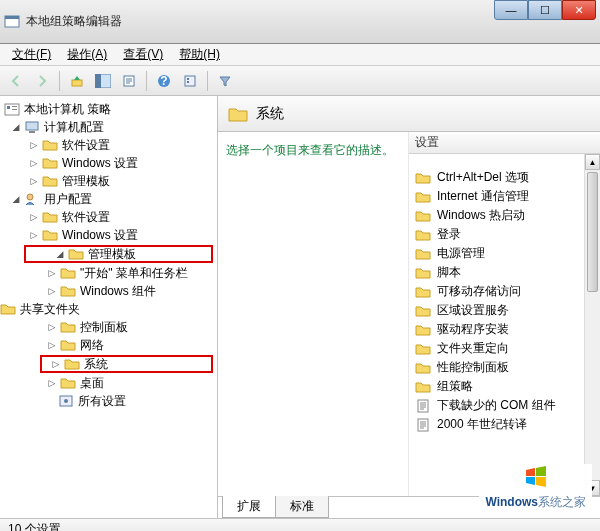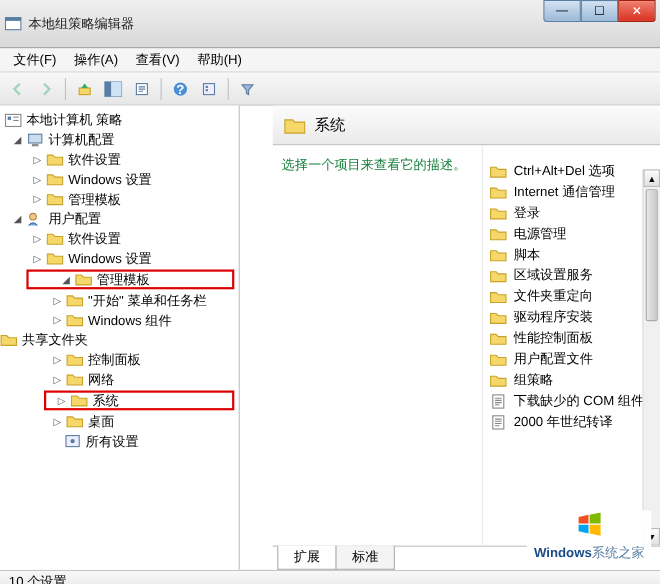--- a/index.html
+++ b/index.html
@@ -7,29 +7,29 @@
 
 .titlebar { height: 44px; background: linear-gradient(to bottom, #f0f0f0, #d8d8d8); border-bottom: 1px solid #888; display: flex; align-items: center; padding: 0 4px; }
 .titlebar .app-icon { width: 16px; height: 16px; margin-right: 6px; }
 .titlebar .title { flex: 1; color: #222; }
 .win-controls { display: flex; height: 20px; position: absolute; right: 4px; top: 0; }
 .wc { width: 34px; height: 20px; display: flex; align-items: center; justify-content: center; border: 1px solid #5a7ea3; font-size: 11px; }
 .wc.min { background: linear-gradient(to bottom,#d3e2f2,#9cb9d8); border-radius: 0 0 0 3px; }
 .wc.max { background: linear-gradient(to bottom,#d3e2f2,#9cb9d8); }
 .wc.close { background: linear-gradient(to bottom,#f08070,#d93020); color: #fff; border-color: #a02010; border-radius: 0 0 3px 0; }
 
-.menubar { height: 22px; background: #f5f5f5; border-bottom: 1px solid #d0d0d0; display: flex; align-items: center; padding: 0 4px; }
+.menubar { height: 22px; background: #f5f5f5; border-bottom: 1px solid #d0d0d0; display: flex; align-items: center; padding: 0 4px; text-decoration: underline; }
 .menubar span { padding: 0 8px; cursor: default; }
 
 .toolbar { height: 30px; background: linear-gradient(to bottom, #f8f8f8, #e6e6e6); border-bottom: 1px solid #c0c0c0; display: flex; align-items: center; padding: 0 4px; gap: 2px; }
 .tb-btn { width: 24px; height: 24px; display: flex; align-items: center; justify-content: center; border: 1px solid transparent; border-radius: 2px; }
 .tb-sep { width: 1px; height: 20px; background: #c0c0c0; margin: 0 3px; }
 .tb-btn.disabled { opacity: 0.4; }
 
-.content { display: flex; height: 422px; gap: 30px; }
+.content { display: flex; height: 422px; }
 .tree-pane { width: 218px; border-right: 1px solid #c0c0c0; overflow: hidden; background: #fff; padding: 4px 0; }
 .tree { list-style: none; }
 .tree li { white-space: nowrap; }
 .tree .node { display: flex; align-items: center; height: 18px; padding: 1px 0; }
 .tree .twisty { width: 12px; height: 12px; display: inline-flex; align-items: center; justify-content: center; font-size: 9px; color: #555; margin-right: 2px; }
 .tree .icon { width: 16px; height: 14px; margin-right: 4px; display: inline-block; }
 .redbox { border: 2px solid #d00; padding: 0 1px; }
 
 .right-pane { flex: 1; display: flex; flex-direction: column; }
 .header-band { height: 36px; background: linear-gradient(to bottom,#fcfcfc,#eaeaea); border-bottom: 1px solid #c0c0c0; display: flex; align-items: center; padding: 0 10px; gap: 8px; }
@@ -311,80 +311,87 @@
       <span class="big-icon"><svg viewBox="0 0 20 18">
             <path d="M1 4 H8 L10 6 H19 V16 H1 Z" fill="#f5d76a" stroke="#c9a227"></path>
           </svg></span>
       <span class="title">系统</span>
     </div>
     <div class="list-body">
       <div class="desc-col">
         <span>选择一个项目来查看它的描述。</span>
       </div>
       <div class="list-col">
+        <div class="list-header">设置</div>
         <div class="list-items" id="list-items">
             <div class="row">
               <span class="icon"><svg viewBox="0 0 16 14">
                   <path d="M1 3 H6 L8 5 H15 V12 H1 Z" fill="#f5d76a" stroke="#c9a227"></path>
                 </svg></span>
               <span>Ctrl+Alt+Del 选项</span>
             </div>
             <div class="row">
               <span class="icon"><svg viewBox="0 0 16 14">
                   <path d="M1 3 H6 L8 5 H15 V12 H1 Z" fill="#f5d76a" stroke="#c9a227"></path>
                 </svg></span>
               <span>Internet 通信管理</span>
             </div>
             <div class="row">
               <span class="icon"><svg viewBox="0 0 16 14">
                   <path d="M1 3 H6 L8 5 H15 V12 H1 Z" fill="#f5d76a" stroke="#c9a227"></path>
                 </svg></span>
+              <span>Windows 热启动</span>
+            </div>
+            <div class="row">
+              <span class="icon"><svg viewBox="0 0 16 14">
+                  <path d="M1 3 H6 L8 5 H15 V12 H1 Z" fill="#f5d76a" stroke="#c9a227"></path>
+                </svg></span>
               <span>登录</span>
             </div>
             <div class="row">
               <span class="icon"><svg viewBox="0 0 16 14">
                   <path d="M1 3 H6 L8 5 H15 V12 H1 Z" fill="#f5d76a" stroke="#c9a227"></path>
                 </svg></span>
               <span>电源管理</span>
             </div>
             <div class="row">
               <span class="icon"><svg viewBox="0 0 16 14">
                   <path d="M1 3 H6 L8 5 H15 V12 H1 Z" fill="#f5d76a" stroke="#c9a227"></path>
                 </svg></span>
               <span>脚本</span>
             </div>
             <div class="row">
               <span class="icon"><svg viewBox="0 0 16 14">
                   <path d="M1 3 H6 L8 5 H15 V12 H1 Z" fill="#f5d76a" stroke="#c9a227"></path>
                 </svg></span>
+              <span>可移动存储访问</span>
+            </div>
+            <div class="row">
+              <span class="icon"><svg viewBox="0 0 16 14">
+                  <path d="M1 3 H6 L8 5 H15 V12 H1 Z" fill="#f5d76a" stroke="#c9a227"></path>
+                </svg></span>
               <span>区域设置服务</span>
             </div>
             <div class="row">
               <span class="icon"><svg viewBox="0 0 16 14">
                   <path d="M1 3 H6 L8 5 H15 V12 H1 Z" fill="#f5d76a" stroke="#c9a227"></path>
                 </svg></span>
+              <span>驱动程序安装</span>
+            </div>
+            <div class="row">
+              <span class="icon"><svg viewBox="0 0 16 14">
+                  <path d="M1 3 H6 L8 5 H15 V12 H1 Z" fill="#f5d76a" stroke="#c9a227"></path>
+                </svg></span>
               <span>文件夹重定向</span>
             </div>
             <div class="row">
               <span class="icon"><svg viewBox="0 0 16 14">
                   <path d="M1 3 H6 L8 5 H15 V12 H1 Z" fill="#f5d76a" stroke="#c9a227"></path>
                 </svg></span>
-              <span>驱动程序安装</span>
-            </div>
-            <div class="row">
-              <span class="icon"><svg viewBox="0 0 16 14">
-                  <path d="M1 3 H6 L8 5 H15 V12 H1 Z" fill="#f5d76a" stroke="#c9a227"></path>
-                </svg></span>
               <span>性能控制面板</span>
-            </div>
-            <div class="row">
-              <span class="icon"><svg viewBox="0 0 16 14">
-                  <path d="M1 3 H6 L8 5 H15 V12 H1 Z" fill="#f5d76a" stroke="#c9a227"></path>
-                </svg></span>
-              <span>用户配置文件</span>
             </div>
             <div class="row">
               <span class="icon"><svg viewBox="0 0 16 14">
                   <path d="M1 3 H6 L8 5 H15 V12 H1 Z" fill="#f5d76a" stroke="#c9a227"></path>
                 </svg></span>
               <span>组策略</span>
             </div>
             <div class="row">
               <span class="icon"><svg viewBox="0 0 16 14">
                   <rect x="3" y="1" width="10" height="12" fill="#fff" stroke="#888"></rect>

